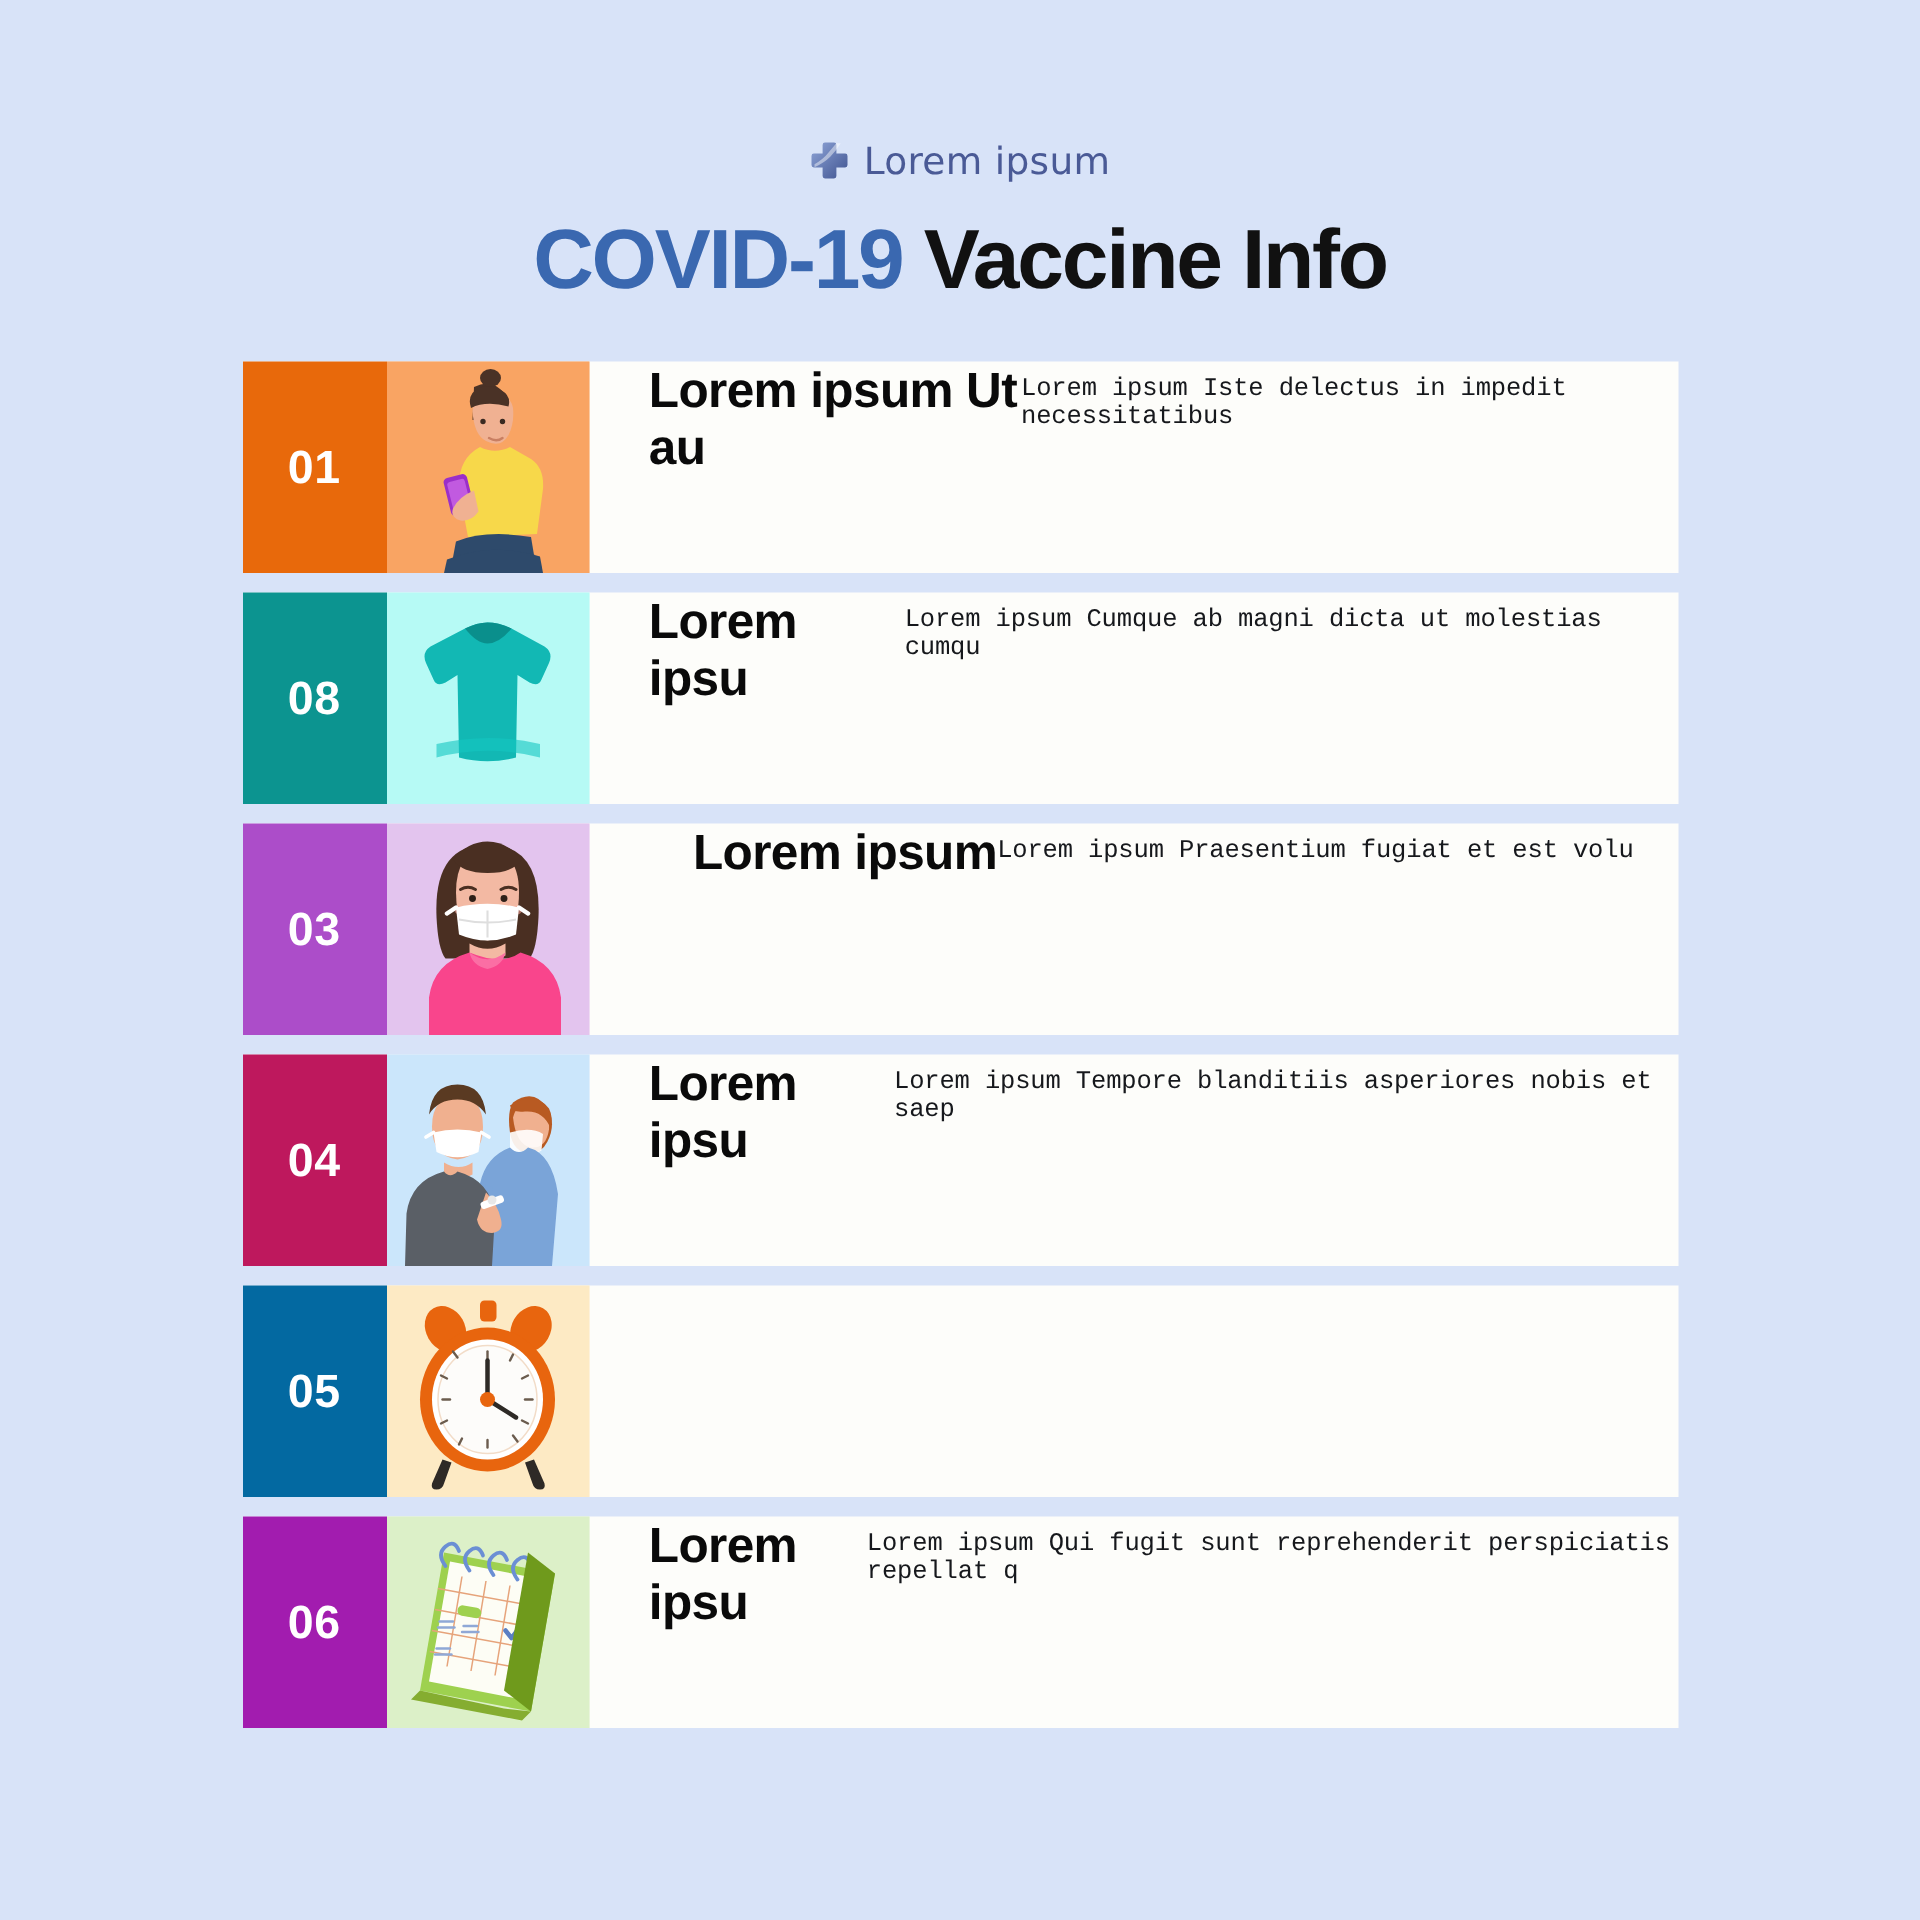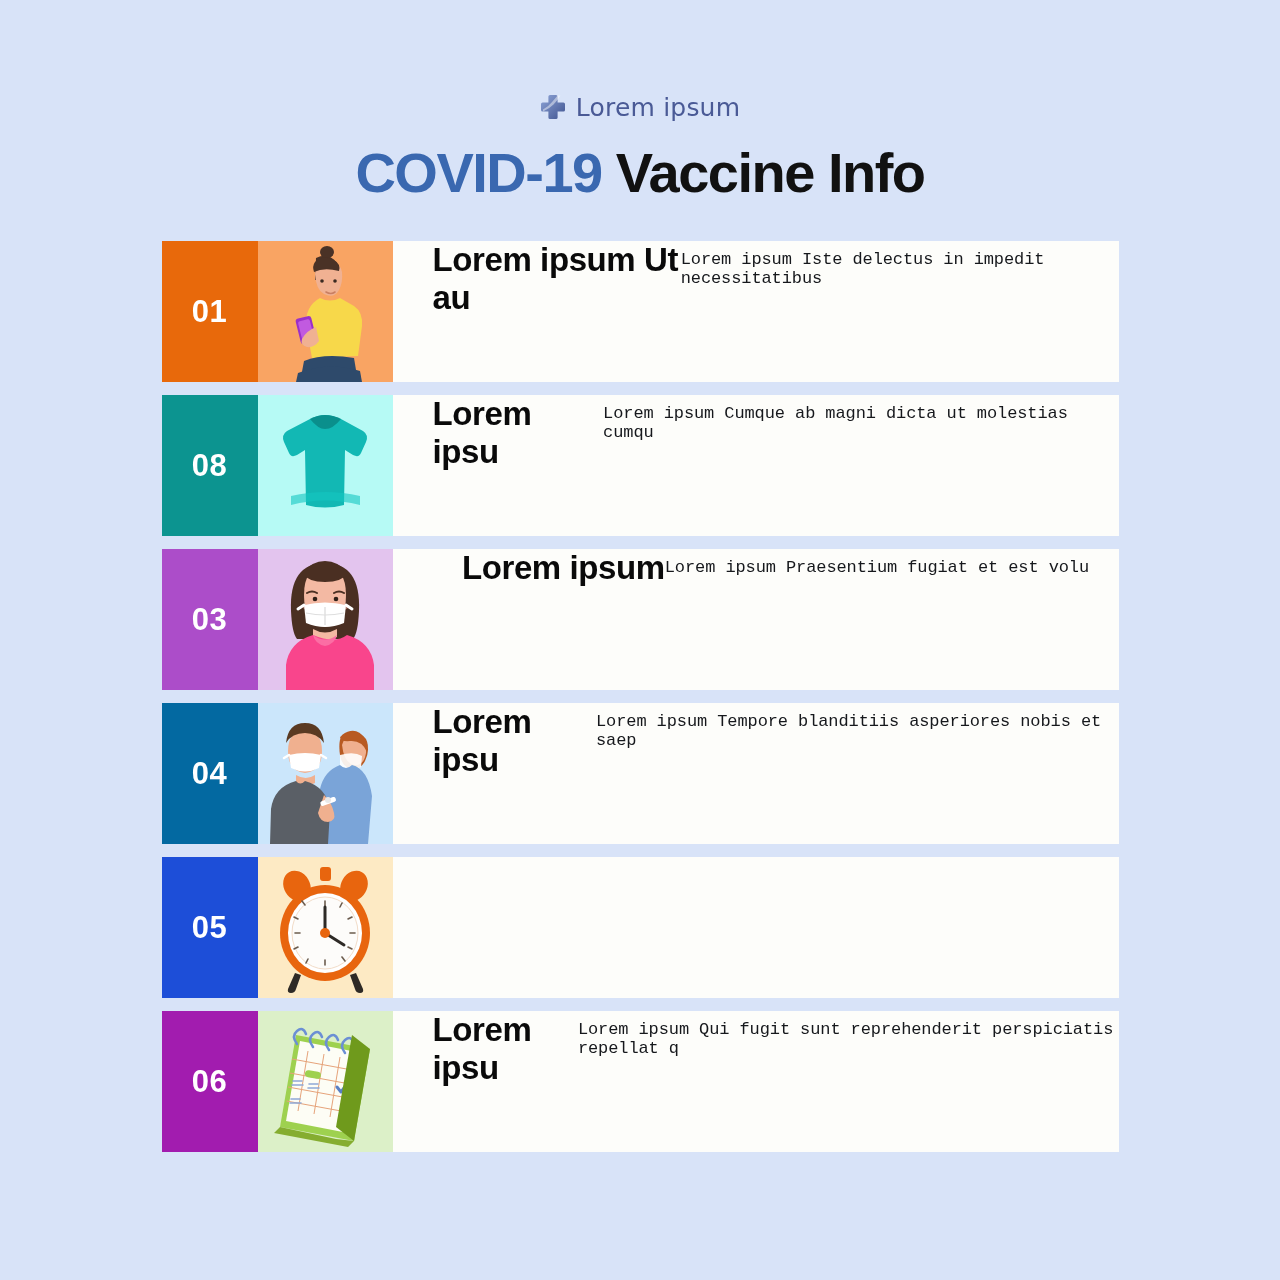--- a/index.html
+++ b/index.html
@@ -153,21 +153,21 @@
           <path d="M55 86 q12 9 24 0 q-2 9 -12 11 q-10 -2 -12 -11z" fill="#fb6ea4"></path>
         </svg>
       </div>
       <div class="txt">
         <div class="h">Lorem ipsum</div>
         <div class="s">Lorem ipsum Praesentium fugiat et est volu</div>
       </div>
     </div>
 
     <div class="row">
-      <div class="num" style="background:#0369a1">
+      <div class="num" style="background:#be185d">
         <span>04</span>
       </div>
       <div class="pic" style="background:#cbe6fb">
         <svg viewBox="0 0 135 141" xmlns="http://www.w3.org/2000/svg">
           <rect width="135" height="141" fill="#cbe6fb"></rect>
 
           <path d="M84 32 q14 -10 23 4 q6 10 0 22 q-4 8 -12 8 q-11 -1 -13 -14 q-2 -14 2 -20z" fill="#b85a22"></path>
           <path d="M84 42 q2 18 12 20 q10 1 12 -12 q1 -12 -7 -16 q-14 -4 -17 8z" fill="#f0b08f"></path>
           <path d="M82 34 q16 -11 26 2 q3 6 1 13 q-5 -12 -17 -11 q-9 1 -10 -4z" fill="#b85a22"></path>
           <path d="M82 52 q14 -4 22 1 l-1 11 q-11 7 -21 -1z" fill="#ffffff" opacity=".9"></path>
@@ -185,21 +185,21 @@
           <circle cx="70" cy="97" r="3" fill="#e8e8e8"></circle>
         </svg>
       </div>
       <div class="txt">
         <div class="h">Lorem ipsu</div>
         <div class="s">Lorem ipsum Tempore blanditiis asperiores nobis et saep</div>
       </div>
     </div>
 
     <div class="row">
-      <div class="num" style="background:#1d4ed8">
+      <div class="num" style="background:#0369a1">
         <span>05</span>
       </div>
       <div class="pic" style="background:#fdeac4">
         <svg viewBox="0 0 135 141" xmlns="http://www.w3.org/2000/svg">
           <rect width="135" height="141" fill="#fdeac4"></rect>
           <ellipse cx="39" cy="29" rx="13" ry="16" fill="#e8650e" transform="rotate(-30 39 29)"></ellipse>
           <ellipse cx="96" cy="29" rx="13" ry="16" fill="#e8650e" transform="rotate(30 96 29)"></ellipse>
           <rect x="62" y="10" width="11" height="14" rx="3" fill="#e8650e"></rect>
           <path d="M37 116 l-7 16 q-1 4 3 4 q4 0 5 -4 l5 -14z" fill="#2e2a26"></path>
           <path d="M98 116 l7 16 q1 4 -3 4 q-4 0 -5 -4 l-5 -14z" fill="#2e2a26"></path>

